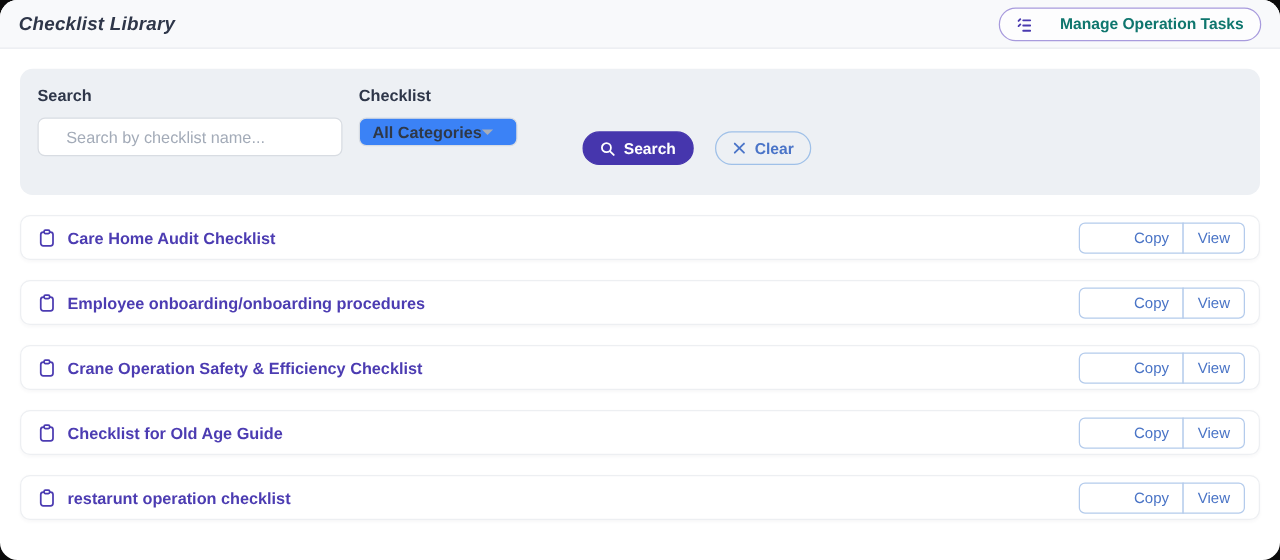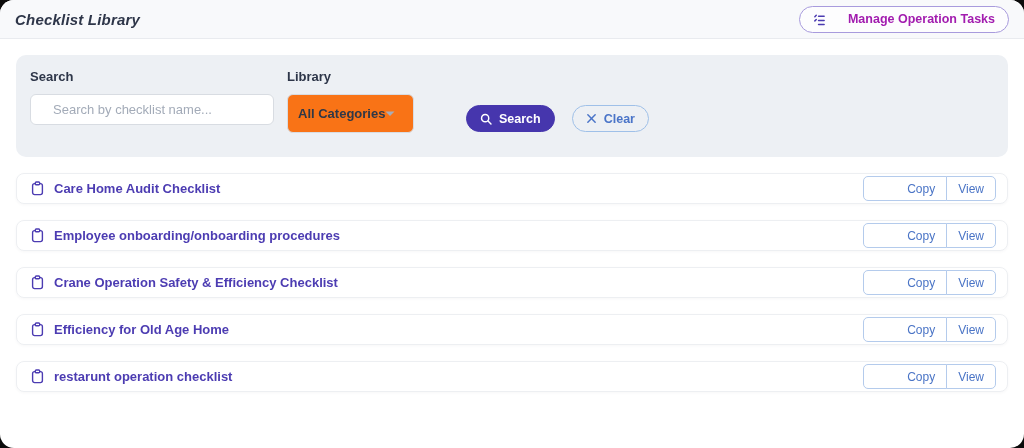--- a/index.html
+++ b/index.html
@@ -29,21 +29,21 @@
   .header-actions { margin-left:auto; display:flex; gap:9px; align-items:center; }
   .pill {
     display:inline-flex; align-items:center; gap:7px;
     height:27px; padding:0 13px;
     border-radius:999px;
     font-size:12.5px; font-weight:600;
     cursor:pointer; white-space:nowrap;
     background:transparent; border:1px solid transparent;
     font-family:"Liberation Sans", sans-serif;
   }
-  .pill-outline-purple { border-color:#a89bdd; color:#a21caf; background:#fdfdfe;gap:22px; }
+  .pill-outline-purple { border-color:#a89bdd; color:#0f766e; background:#fdfdfe;gap:22px; }
   .pill-filled-purple  { background:#4636ad; border-color:#4636ad; color:#ffffff; }
   .pill-outline-blue   { border-color:#8fb5e2; color:#4579c2; background:#fdfdfe; }
   .pill svg { flex:0 0 auto; }
 
   
   .main { padding:16px; }
 
   .filter-panel {
     background:#edf0f4;
     border-radius:10px;
@@ -56,40 +56,40 @@
     width:244px; height:31px;
     border:1px solid #d8dce2; border-radius:6px;
     background:#ffffff;
     padding:0 22px; font-size:13px; color:#333a45;
     outline:none;
     font-family:"Liberation Sans", sans-serif;
   }
   .search-input::placeholder { color:#a3abb8; }
   .category-col { margin-left:13px; }
   .select-box {
-    width:127px; height:39px;
+    width:127px; height:23px;
     border:1px solid #d8dce2; border-radius:6px;
-    background:#f97316;
+    background:#3b82f6;
     display:flex; align-items:center; justify-content:flex-start;
     padding:0 10px; cursor:pointer;
   }
   .select-value { font-size:13px; font-weight:600; color:#2f3847; }
   .filter-actions {
     display:flex; gap:17px; align-items:center;
     margin-left:52px; margin-top:36px;
   }
   .btn-search {
     background:#4636ad; border:1px solid #4636ad; color:#fff;
   }
   .btn-clear { border-color:#9fc0e8; color:#4a74c8; background:transparent; }
 
   
   .row-card {
     margin-top:16px;
-    height:31px;
+    height:36px;
     background:#ffffff;
     border:1px solid #edeff2;
     border-radius:8px;
     box-shadow:0 1px 3px rgba(40,50,80,.04);
     display:flex; align-items:center;
     padding:0 11px 0 14px;
   }
   .list { margin-top:2px; }
   .row-title {
     margin-left:10px;
@@ -135,21 +135,21 @@
   </div>
 
   <div class="main">
 
     <div class="filter-panel">
       <div class="filter-col">
         <div class="filter-label">Search</div>
         <input class="search-input" type="text" placeholder="Search by checklist name..." style="">
       </div>
       <div class="filter-col category-col">
-        <div class="filter-label">Library</div>
+        <div class="filter-label">Checklist</div>
         <div class="select-box">
           <span class="select-value">All Categories</span>
           <span style="display:inline-flex;">
             <svg width="10" height="6" viewBox="0 0 10 6" fill="#a7adb8">
                 <path d="M0.5 0.5 L5 5 L9.5 0.5 Z"></path>
               </svg>
           </span>
         </div>
       </div>
       <div class="filter-actions">
@@ -217,21 +217,21 @@
         </span>
       </div>
 
       <div class="row-card">
         <span style="display:inline-flex;">
           <svg width="13" height="15" viewBox="0 0 13 15" fill="none" stroke="#4c3cb2" stroke-width="1.4" stroke-linejoin="round">
             <rect x="1.6" y="2.6" width="9.8" height="11" rx="2"></rect>
             <rect x="4.3" y="1" width="4.4" height="2.8" rx="1" fill="#ffffff"></rect>
           </svg>
         </span>
-        <span class="row-title">Efficiency for Old Age Home</span>
+        <span class="row-title">Checklist for Old Age Guide</span>
         <span class="row-actions">
           <button class="btn-mini btn-copy">Copy</button>
           <button class="btn-mini btn-view">View</button>
         </span>
       </div>
 
       <div class="row-card">
         <span style="display:inline-flex;">
           <svg width="13" height="15" viewBox="0 0 13 15" fill="none" stroke="#4c3cb2" stroke-width="1.4" stroke-linejoin="round">
             <rect x="1.6" y="2.6" width="9.8" height="11" rx="2"></rect>

